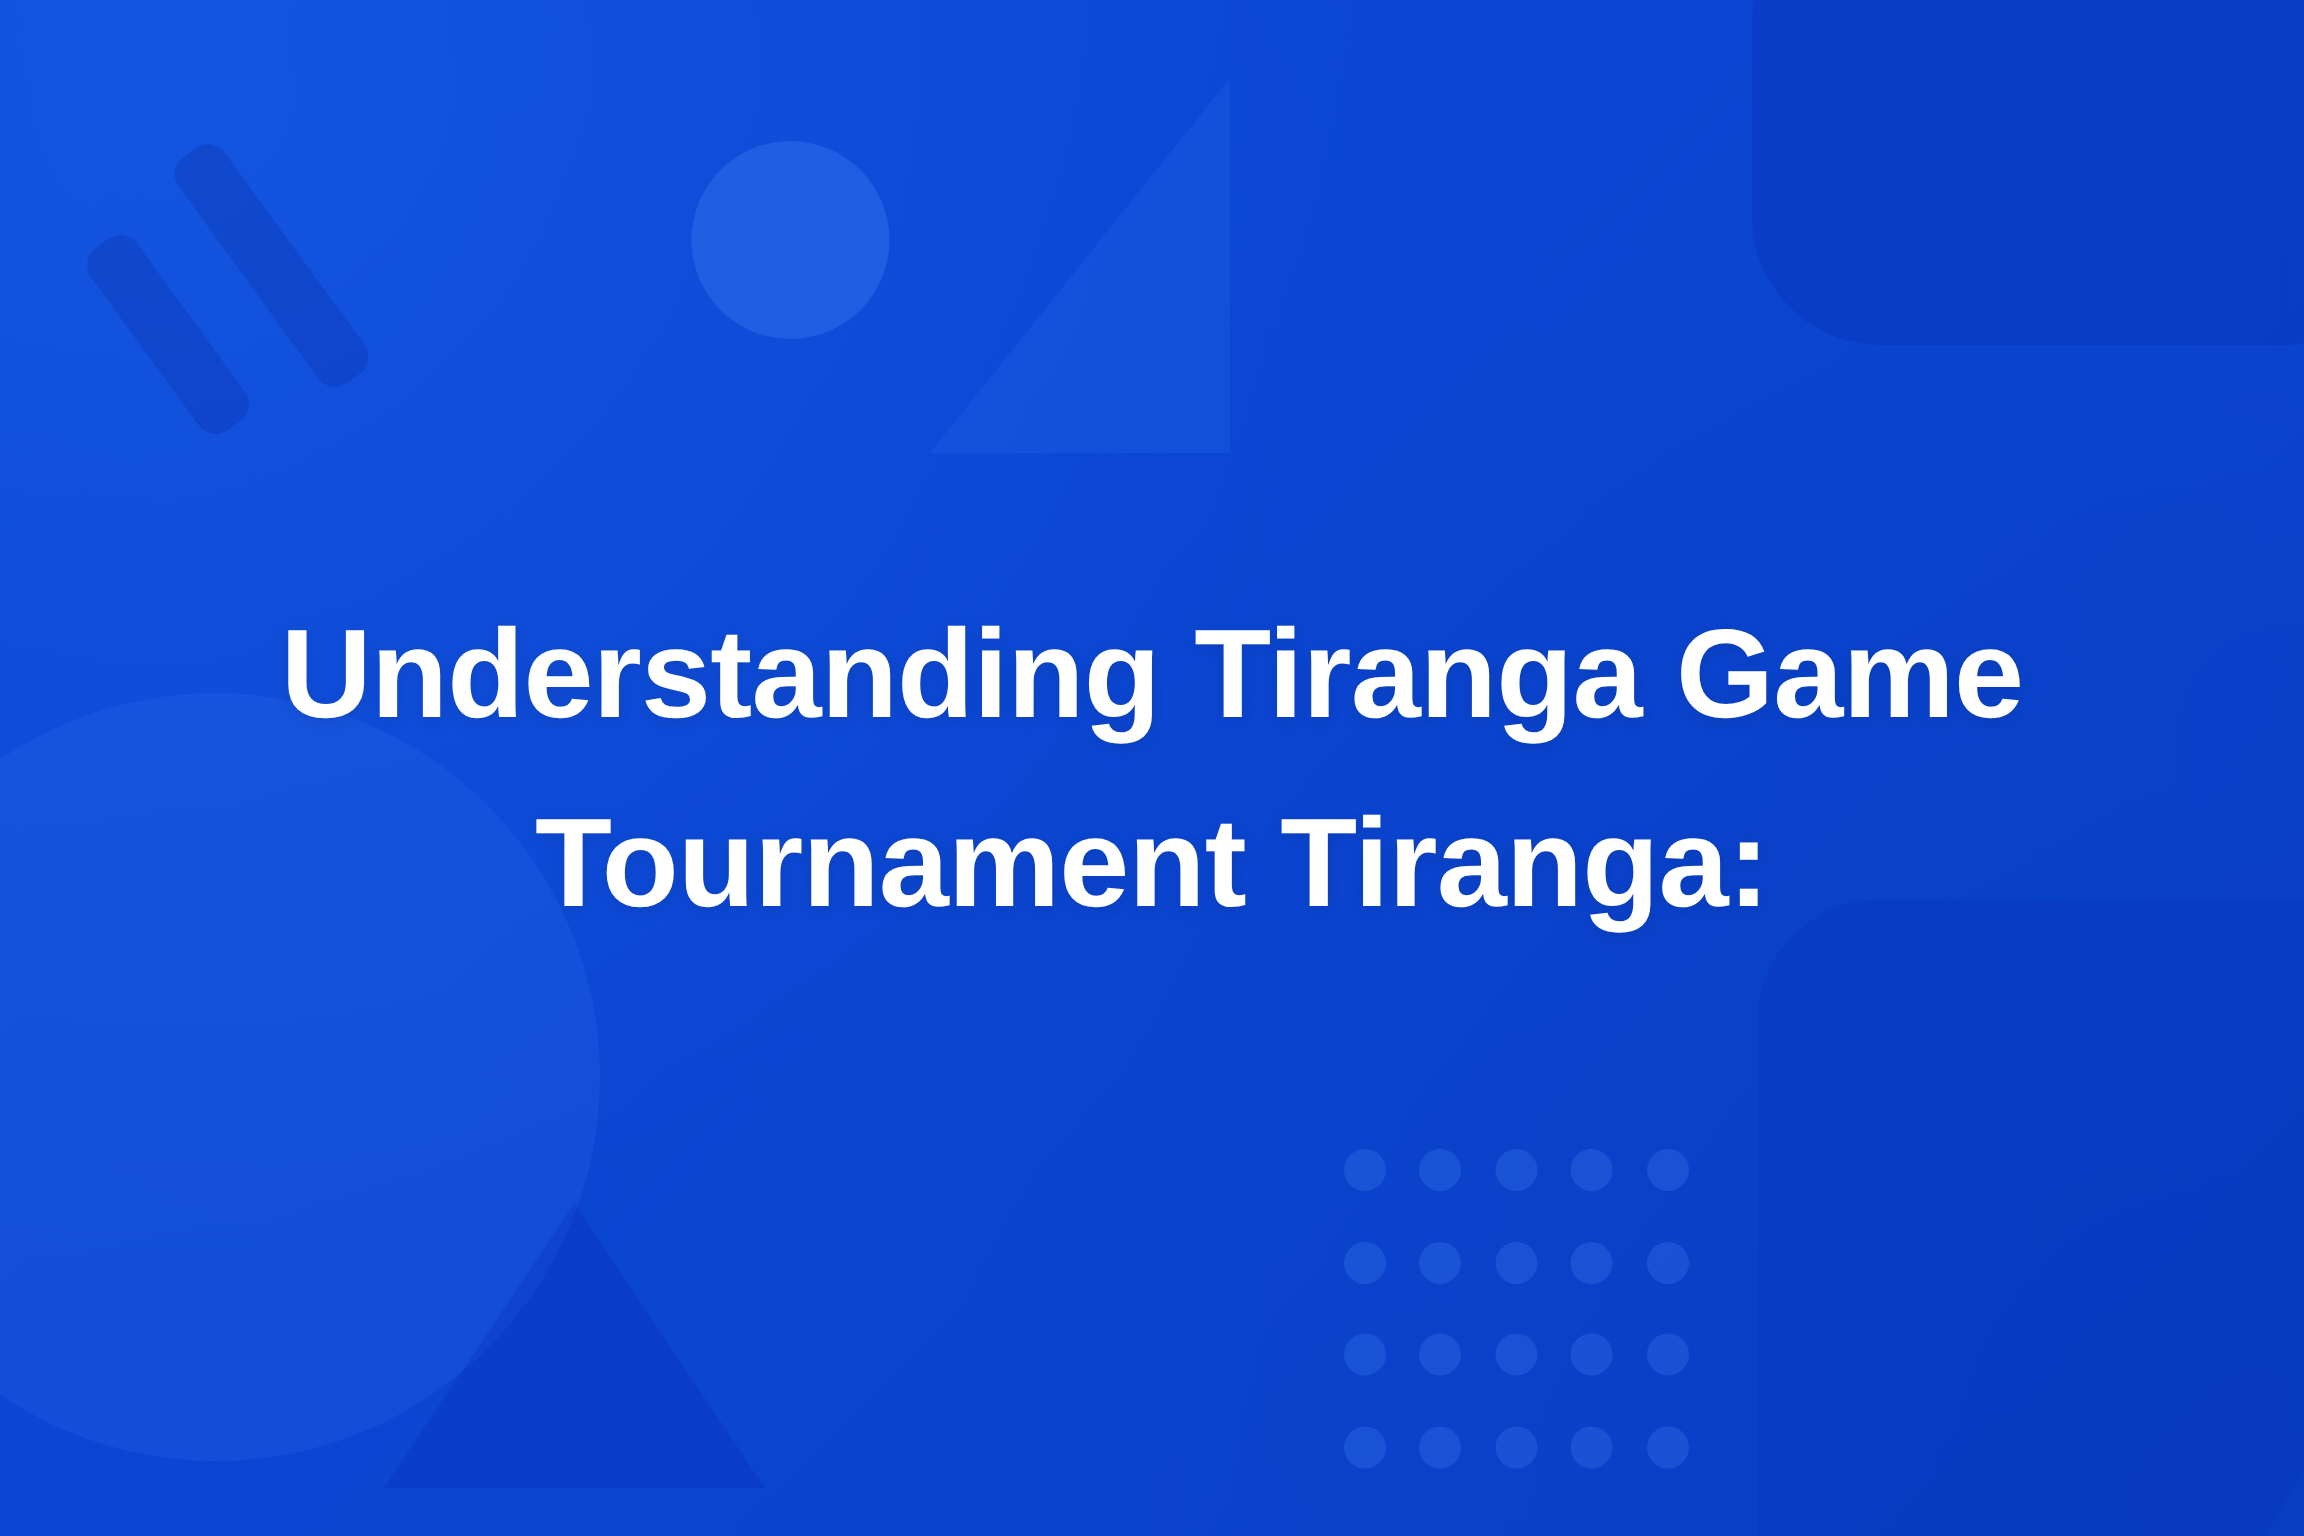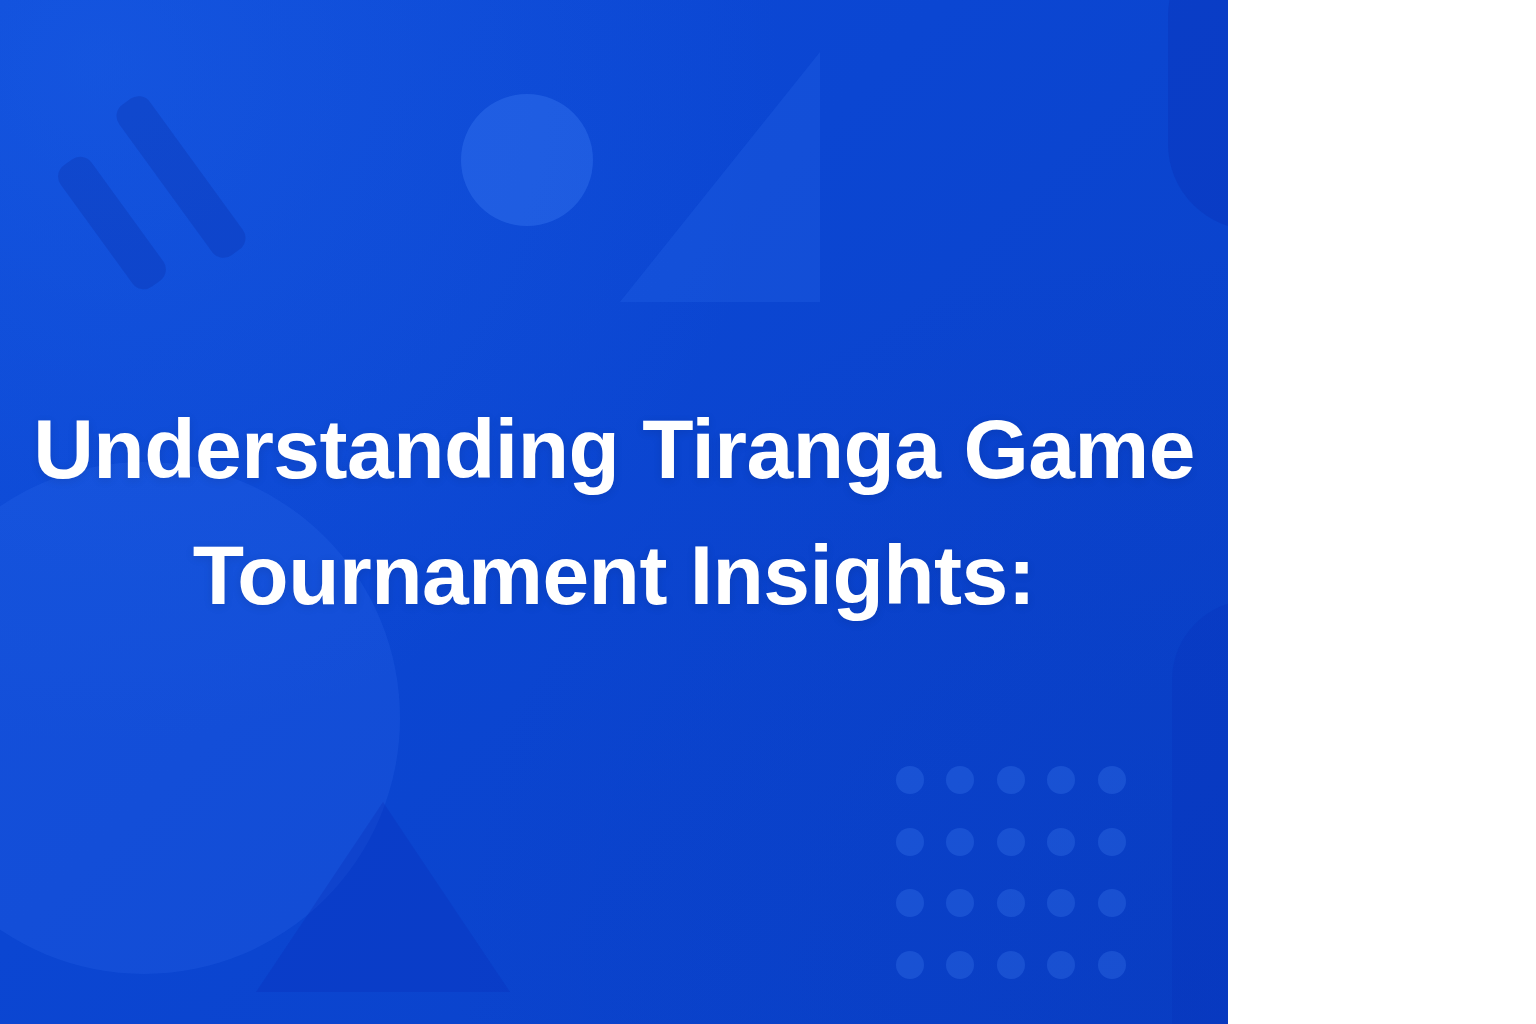--- a/index.html
+++ b/index.html
@@ -3,21 +3,21 @@
 <meta charset="utf-8">
 <style>
   * { margin:0; padding:0; box-sizing:border-box; }
   html, body {
     width:1536px; height:1024px;
     overflow:hidden;
     font-family:"Liberation Sans", sans-serif;
   }
   #banner {
     position:relative;
-    width:1228px;
+    width:1536px;
     height:1024px;
     overflow:hidden;
     background:#0c4a6e;
   }
   
   #bg-gradient {
     position:absolute; inset:0;
     background:
       radial-gradient(circle at 8% 6%, rgba(40,110,240,0.30) 0%, rgba(40,110,240,0) 46%),
       radial-gradient(circle at 97% 96%, rgba(5,50,180,0.28) 0%, rgba(5,50,180,0) 48%),
@@ -171,17 +171,17 @@
     <span></span>
     <span></span>
     <span></span>
     <span></span>
     <span></span>
   </div>
 
   <div id="headline-wrap">
     <h1 id="headline">
       <span class="ln">Understanding Tiranga Game</span>
-      <span class="ln">Tournament Insights:</span>
+      <span class="ln">Tournament Tiranga:</span>
     </h1>
   </div>
 
 </div>
 
 </body></html>

